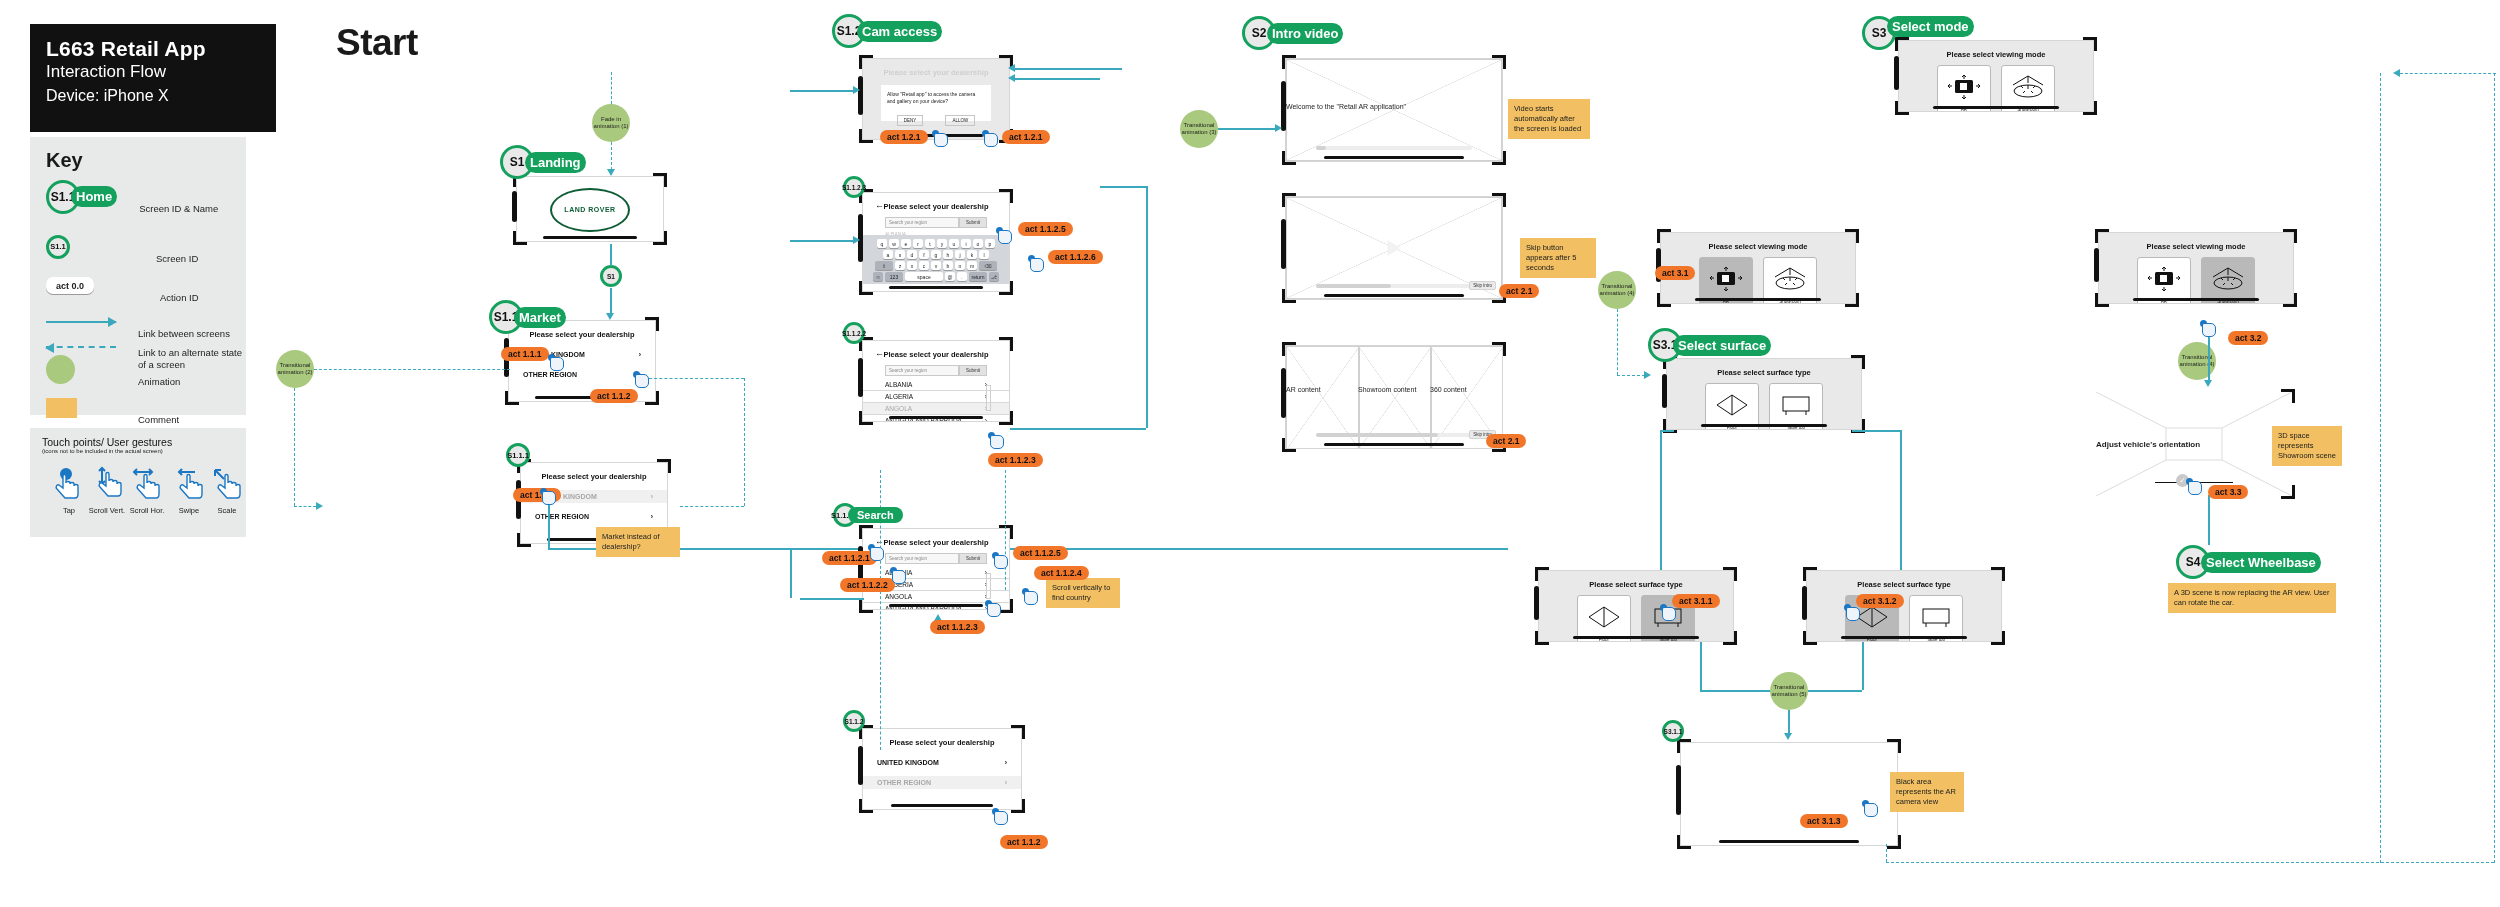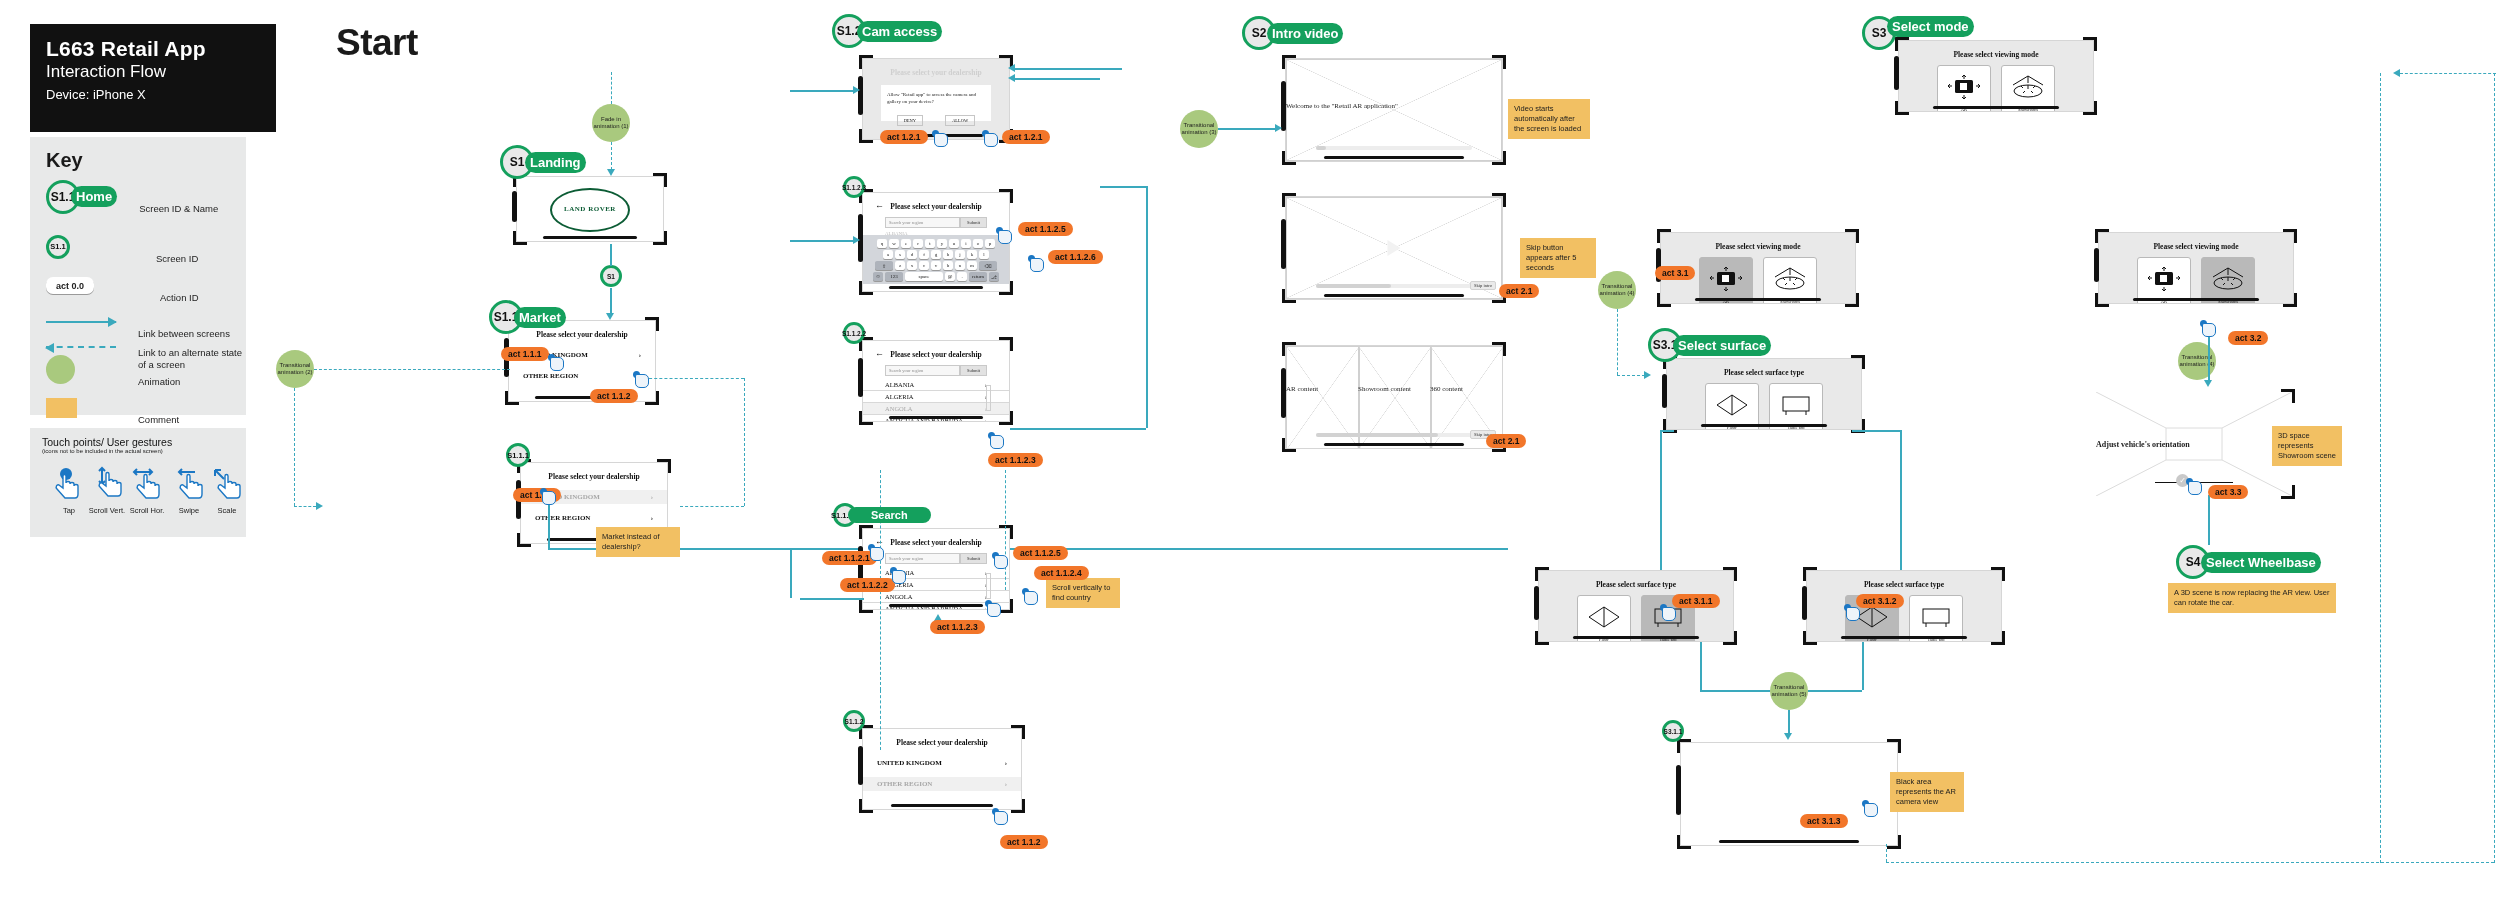--- a/index.html
+++ b/index.html
@@ -4,37 +4,37 @@
 <style>
   html,body{margin:0;padding:0;background:#ffffff;}
   body{width:2500px;height:907px;position:relative;overflow:hidden;
        font-family:"Liberation Sans","DejaVu Sans",sans-serif;color:#1a1a1a;}
   .abs{position:absolute;}
 
   
   #title-card{left:30px;top:24px;width:216px;height:82px;background:#111111;color:#fff;padding:14px 14px 12px 16px;}
   #title-card .t1{font-size:21px;font-weight:bold;line-height:1.05;letter-spacing:.2px;}
   #title-card .t2{font-size:17px;font-weight:normal;line-height:1.2;margin-top:2px;}
-  #title-card .t3{font-size:13px;margin-top:5px;}
+  #title-card .t3{font-size:16px;margin-top:5px;}
 
   
   #key-panel{left:30px;top:137px;width:216px;height:278px;background:#e8e9e9;}
   #key-panel .key-title{font-size:20px;font-weight:bold;margin:12px 0 0 16px;}
   .key-row{position:absolute;left:16px;display:flex;align-items:center;}
   .key-label{font-size:9.5px;color:#1d1d1d;line-height:1.25;margin-top:24px;}
 
   
   .sid{border:3px solid #14a05d;background:#e9e9e9;border-radius:50%;
        display:flex;align-items:center;justify-content:center;font-weight:bold;color:#111;box-sizing:border-box;}
   .sid.big{width:34px;height:34px;font-size:12px;}
   .sid.sm{width:24px;height:24px;font-size:7.5px;}
   .sid.xs{width:22px;height:22px;font-size:6.5px;}
   .namepill{background:#14a05d;color:#fff;border-radius:20px;padding:3px 5px;font-size:13px;
             font-weight:bold;margin-left:-9px;white-space:nowrap;}
-  .namepill.sm{font-size:11px;padding:2px 23px;}
+  .namepill.sm{font-size:11px;padding:2px 9px;}
   .act{background:#f2762a;color:#111;border-radius:9px;padding:2px 7px;font-size:8.5px;font-weight:bold;white-space:nowrap;}
   .act.key{font-size:9px;padding:4px 10px;border-radius:7px;}
   .anim{background:#a9c97e;border-radius:50%;display:flex;align-items:center;justify-content:center;
         text-align:center;font-size:6px;line-height:1.25;color:#1d1d1d;}
   .comment{background:#f2c063;color:#1d1d1d;font-size:7.5px;line-height:1.35;padding:5px 6px;}
 
   .arrow-solid{width:70px;height:2px;background:#3aa9bd;position:relative;}
   .arrow-solid:after{content:"";position:absolute;right:-1px;top:-4px;border-left:9px solid #3aa9bd;
       border-top:5px solid transparent;border-bottom:5px solid transparent;}
   .arrow-dash{width:70px;height:0;border-top:2px dashed #3aa9bd;position:relative;}
@@ -45,21 +45,21 @@
   #touch-panel{left:30px;top:428px;width:216px;height:109px;background:#e8e9e9;}
   #touch-panel .tp-title{font-size:10.5px;font-weight:normal;margin:8px 0 0 12px;color:#111;}
   #touch-panel .tp-sub{font-size:6px;margin:0 0 0 12px;color:#222;}
   .gesture{position:absolute;text-align:center;width:50px;}
   .gesture .glabel{font-size:7.5px;margin-top:2px;}
 
   
   #start-title{left:336px;top:22px;font-size:37px;font-weight:bold;letter-spacing:-.5px;}
 
   
-  .phone{position:absolute;background:#be185d;box-sizing:border-box;font-family:Liberation Serif, serif;}
+  .phone{position:absolute;background:#be185d;box-sizing:border-box;}
   .phone .screen{position:absolute;inset:0;border:1px solid #d6d6d6;background:#fff;overflow:hidden;}
   .phone .screen.grey{background:#e9e9e9;}
   .phone .notchbar{position:absolute;left:-4px;top:22%;width:5px;height:48%;background:#111;border-radius:3px;}
   .phone .homebar{position:absolute;left:18%;right:18%;bottom:3px;height:3px;background:#111;border-radius:2px;}
   .corner{position:absolute;width:11px;height:11px;border-color:#111;border-style:solid;border-width:0;}
   .c-tl{left:-3px;top:-3px;border-left-width:3px;border-top-width:3px;}
   .c-tr{right:-3px;top:-3px;border-right-width:3px;border-top-width:3px;}
   .c-bl{left:-3px;bottom:-3px;border-left-width:3px;border-bottom-width:3px;}
   .c-br{right:-3px;bottom:-3px;border-right-width:3px;border-bottom-width:3px;}
 

